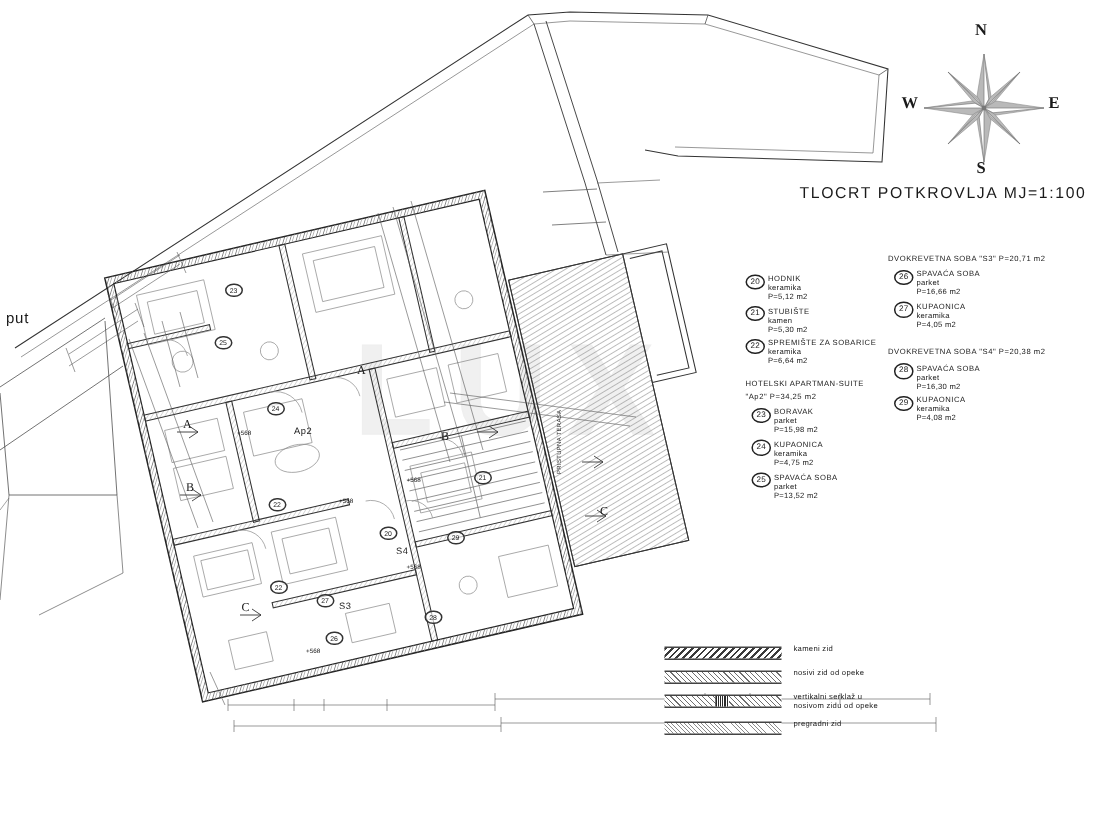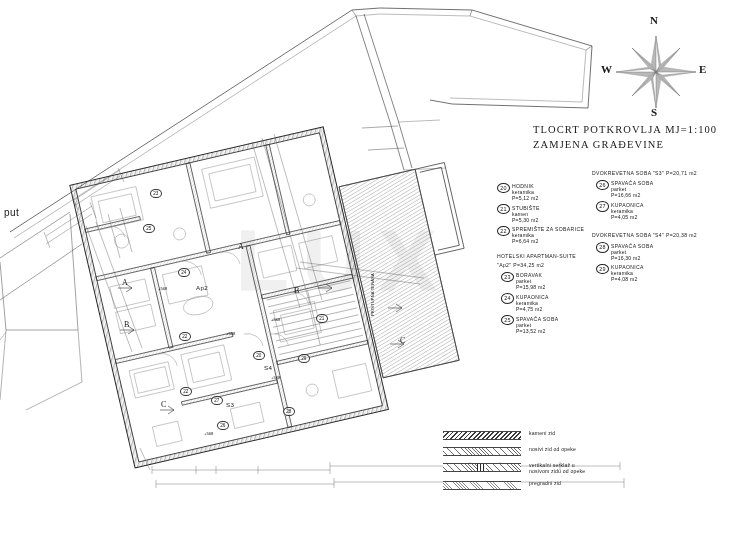--- a/index.html
+++ b/index.html
@@ -2,21 +2,21 @@
 <html><head>
 <meta charset="utf-8">
 <style>
   html,body{margin:0;padding:0;background:#ffffff;}
   body{width:730px;height:550px;overflow:hidden;position:relative;
        font-family:"Liberation Sans","DejaVu Sans",sans-serif;color:#1a1a1a;}
   #sheet{position:absolute;left:0;top:0;width:730px;height:550px;background:#fff;}
   .abs{position:absolute;}
   svg{display:block;}
   
-  #title-block{left:533px;top:122px;width:190px;font-family:Liberation Serif, serif;}
+  #title-block{left:533px;top:122px;width:190px;}
   #title-block .tline{font-size:10.5px;letter-spacing:1.1px;line-height:15px;white-space:nowrap;}
   
   .legend-col{font-size:5.1px;line-height:6.0px;letter-spacing:.18px;}
   .leg-item{position:relative;margin-bottom:3.6px;padding-left:15px;}
   .leg-num{position:absolute;left:0;top:-0.5px;width:11px;height:8.4px;
            border:0.7px solid #222;border-radius:50%;
            font-size:5.4px;line-height:8.4px;text-align:center;}
   .leg-name{letter-spacing:.35px;}
   .leg-mat{}
   .leg-area{}
@@ -262,21 +262,20 @@
       </g>
     </svg>
     <span class="cmp-lbl" style="left:50px;top:-4px;">N</span>
     <span class="cmp-lbl" style="left:51px;top:88px;">S</span>
     <span class="cmp-lbl" style="left:99px;top:45px;">E</span>
     <span class="cmp-lbl" style="left:1px;top:45px;">W</span>
   </div>
 
   <div class="abs" id="title-block">
     <div class="tline">TLOCRT POTKROVLJA   MJ=1:100</div>
-    <div class="tline">ZAMJENA GRAĐEVINE</div>
   </div>
 
   <div class="abs legend-col" style="left:497px;top:183px;width:96px;">
 
     <div class="leg-item">
       <span class="leg-num">20</span>
       <div class="leg-name">HODNIK</div>
       <div class="leg-mat">keramika</div>
       <div class="leg-area">P=5,12 m2</div>
     </div>

